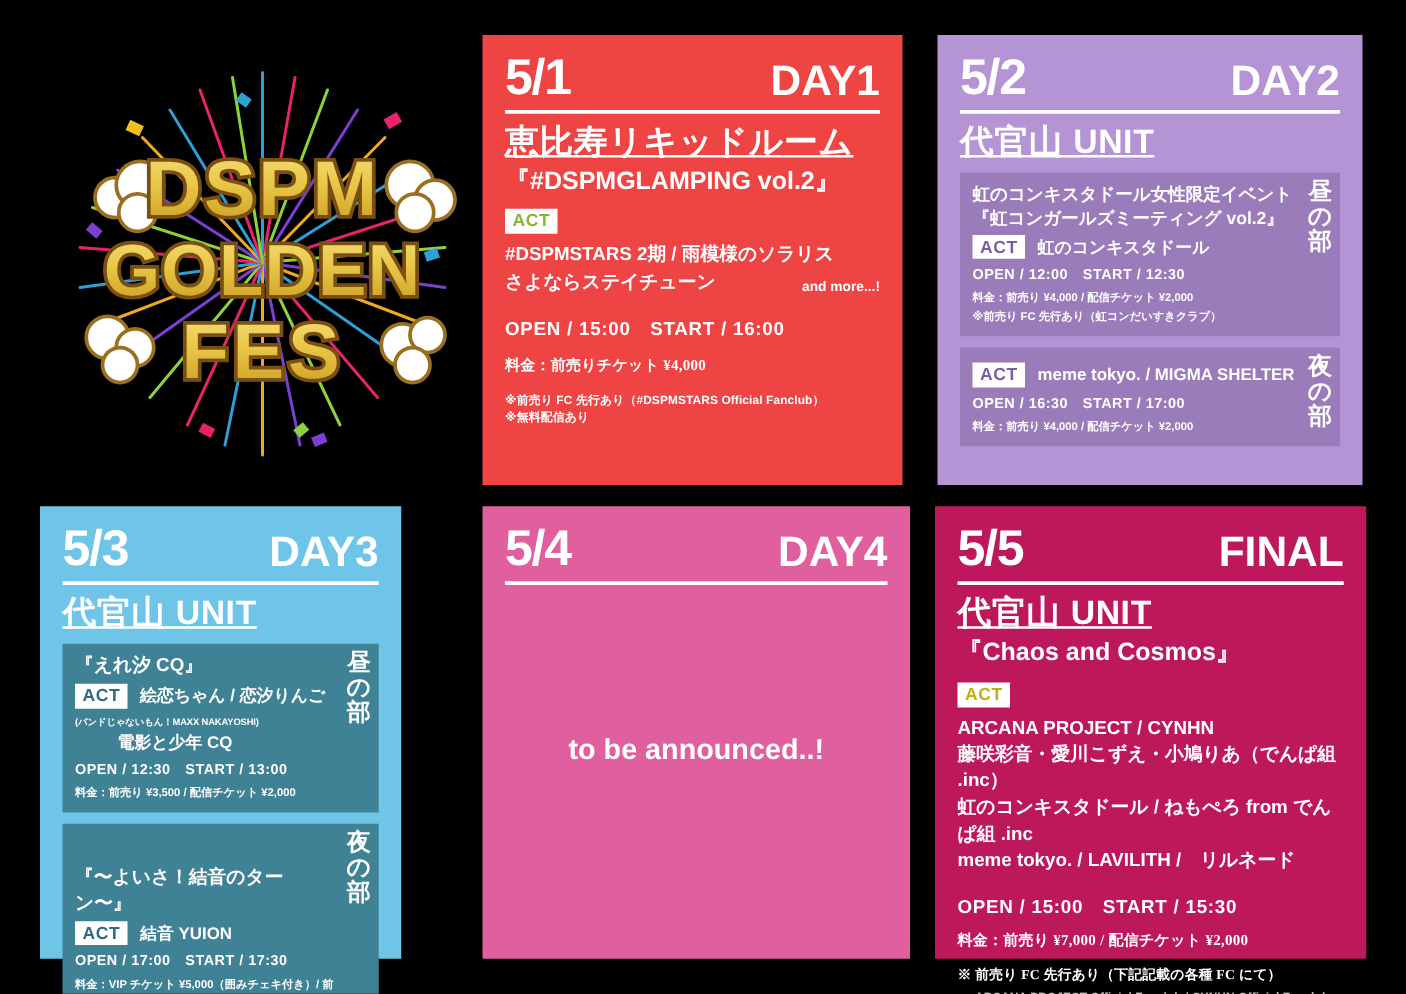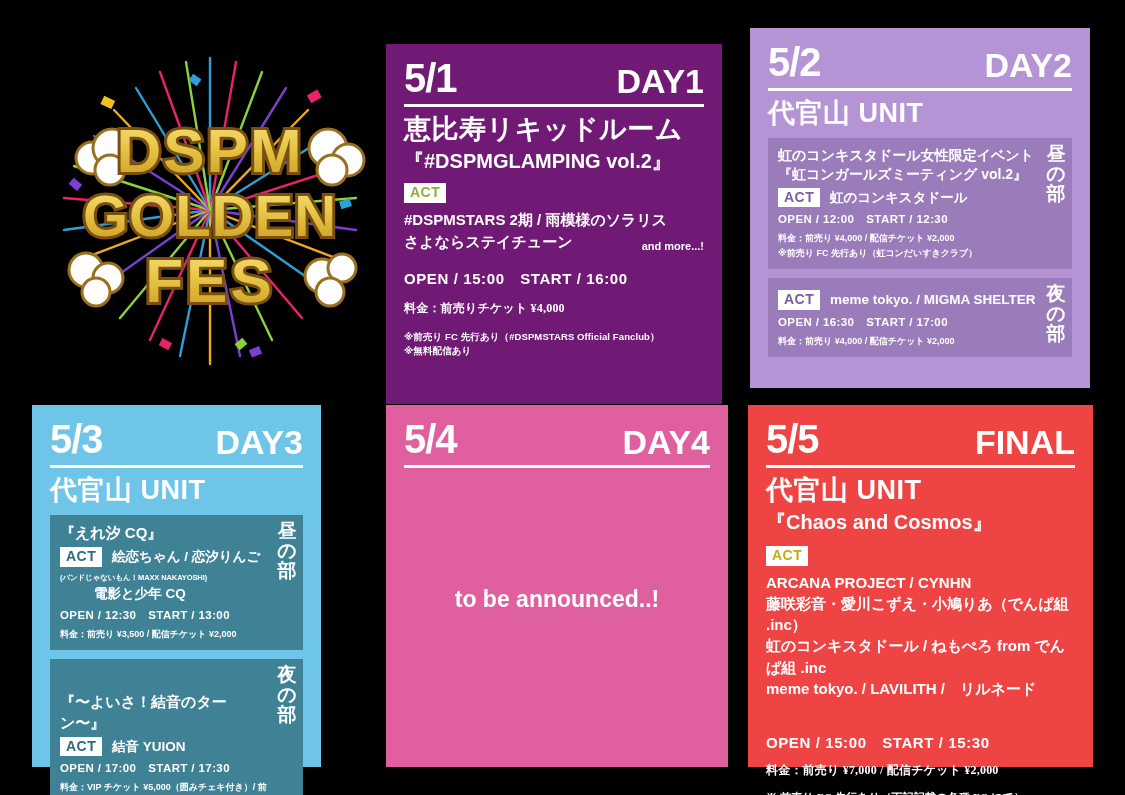--- a/index.html
+++ b/index.html
@@ -5,38 +5,38 @@
   * { margin:0; padding:0; box-sizing:border-box; }
   body {
     width:1125px; height:795px; background:#000;
     font-family:"Liberation Sans","DejaVu Sans",sans-serif;
     overflow:hidden; position:relative;
   }
   .grid { position:absolute; inset:0; }
 
   
   .panel { position:absolute; padding:14px 18px 10px 18px; }
-  .p-day1  { left:386px; top:44px;  width:336px; height:360px; background:#701a75; }
+  .p-day1  { left:386px; top:28px;  width:336px; height:360px; background:#ef4444; }
   .p-day2  { left:750px; top:28px;  width:340px; height:360px; background:#b494d4; }
   .p-day3  { left:32px;  top:405px; width:289px; height:362px; background:#6fc5e8; }
   .p-day4  { left:386px; top:405px; width:342px; height:362px; background:#e0609f; }
-  .p-day5  { left:748px; top:405px; width:345px; height:362px; background:#ef4444; }
+  .p-day5  { left:748px; top:405px; width:345px; height:362px; background:#be185d; }
 
   
   .phead { display:flex; align-items:flex-end; justify-content:space-between;
            padding-bottom:2px; }
   .pdate { font-size:40px; font-weight:bold; color:#fff; line-height:1;
            letter-spacing:-1px; }
   .pday  { font-size:34px; font-weight:bold; color:#fff; line-height:1;
            letter-spacing:0px; }
   .hrule { height:3px; background:#fff; margin:4px 0 7px 0; }
 
   
   .venue { font-size:27px; font-weight:bold; color:#fff; line-height:1.15;
-           letter-spacing:0.5px; }
+           letter-spacing:0.5px;text-decoration:underline; }
   .evtitle { font-size:20px; font-weight:bold; color:#fff; line-height:1.3;
              margin-top:3px; }
 
   
   .actbadge { display:inline-block; background:#fff; font-size:14px;
               font-weight:bold; padding:1px 6px; line-height:1.25;
               letter-spacing:0.5px; }
   .act-green  { color:#8cb133; }
   .act-purple { color:#7a5fa0; }
   .act-cyan   { color:#2d6b80; }
@@ -285,21 +285,21 @@
     <div class="evtitle">『Chaos and Cosmos』</div>
     <div style="margin-top:11px;">
       <span class="actbadge act-yellow">ACT</span>
     </div>
     <div class="acts" style="margin-top:6px; line-height:1.42;">
       <div>ARCANA PROJECT / CYNHN</div>
       <div>藤咲彩音・愛川こずえ・小鳩りあ（でんぱ組 .inc）</div>
       <div>虹のコンキスタドール / ねもぺろ from でんぱ組 .inc</div>
       <div>meme tokyo. / LAVILITH /　リルネード</div>
     </div>
-    <div class="times" style="margin-top:35px;">OPEN / 15:00　START / 15:30</div>
+    <div class="times" style="margin-top:17px;">OPEN / 15:00　START / 15:30</div>
     <div class="price" style="margin-top:9px;">料金：前売り ¥7,000 / 配信チケット ¥2,000</div>
     <div class="price" style="margin-top:11px; font-size:11px;">※ 前売り FC 先行あり（下記記載の各種 FC にて）</div>
     <div class="notes" style="margin-top:5px; margin-left:14px;">
       <div>ARCANA PROJECT Official Fanclub / CYNHN Official Fanclub</div>
 
     </div>
   </div>
 
 </div>
 

